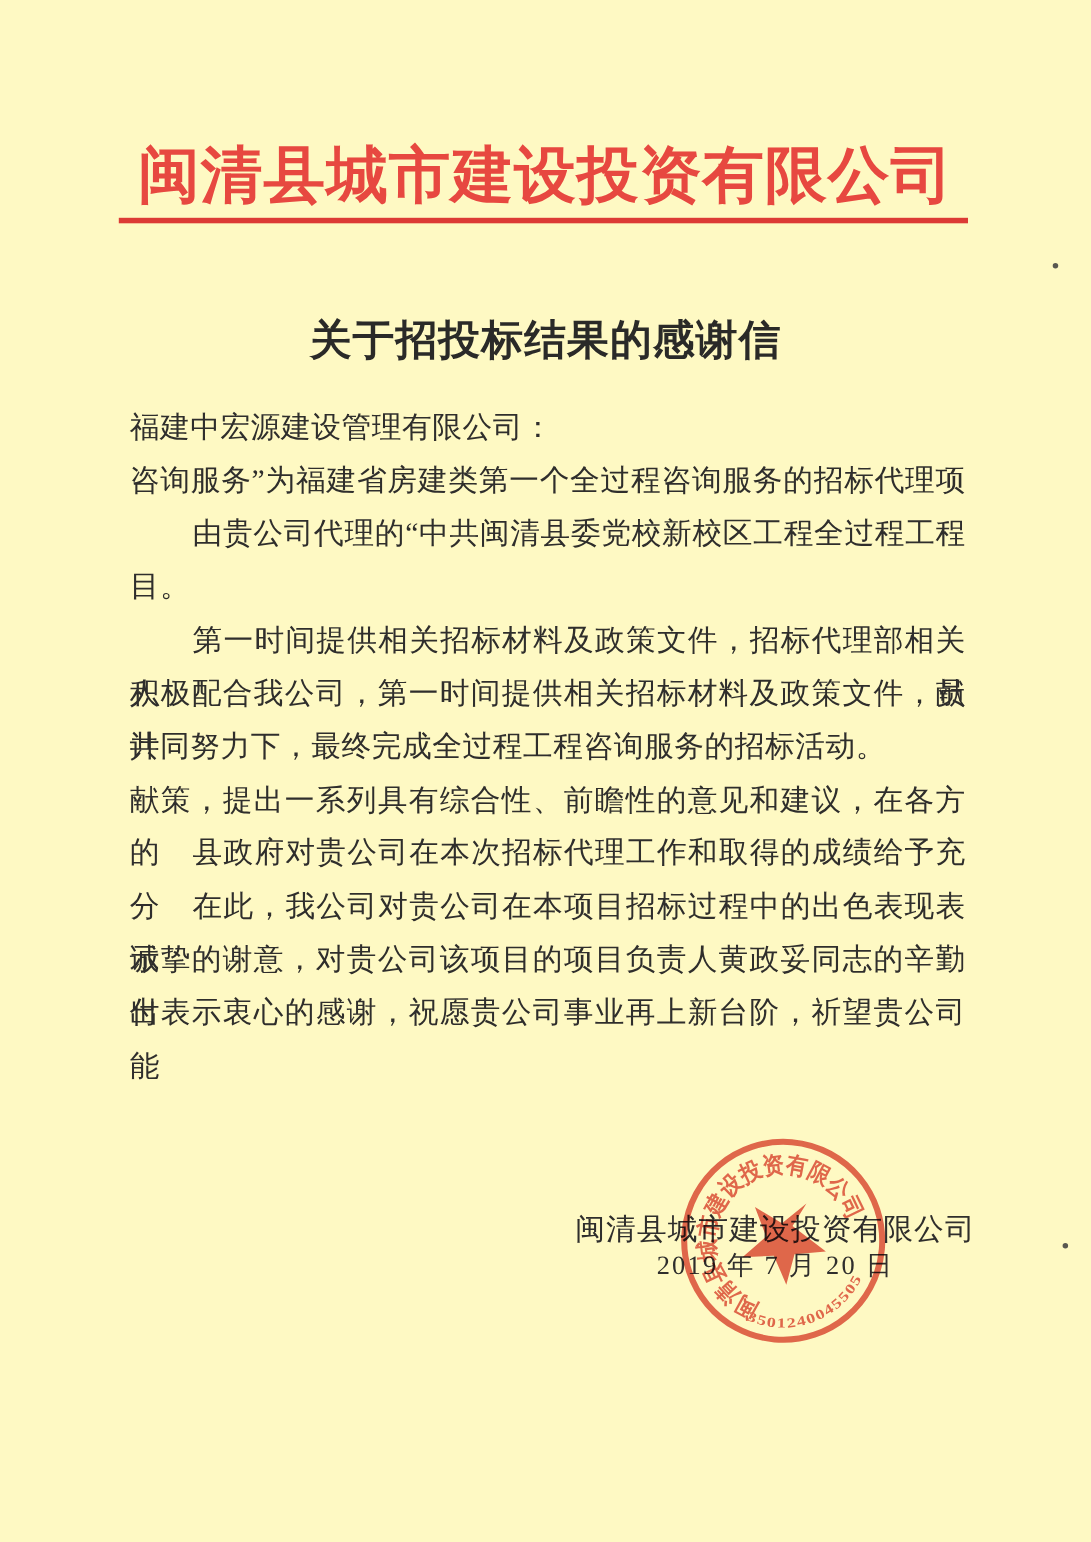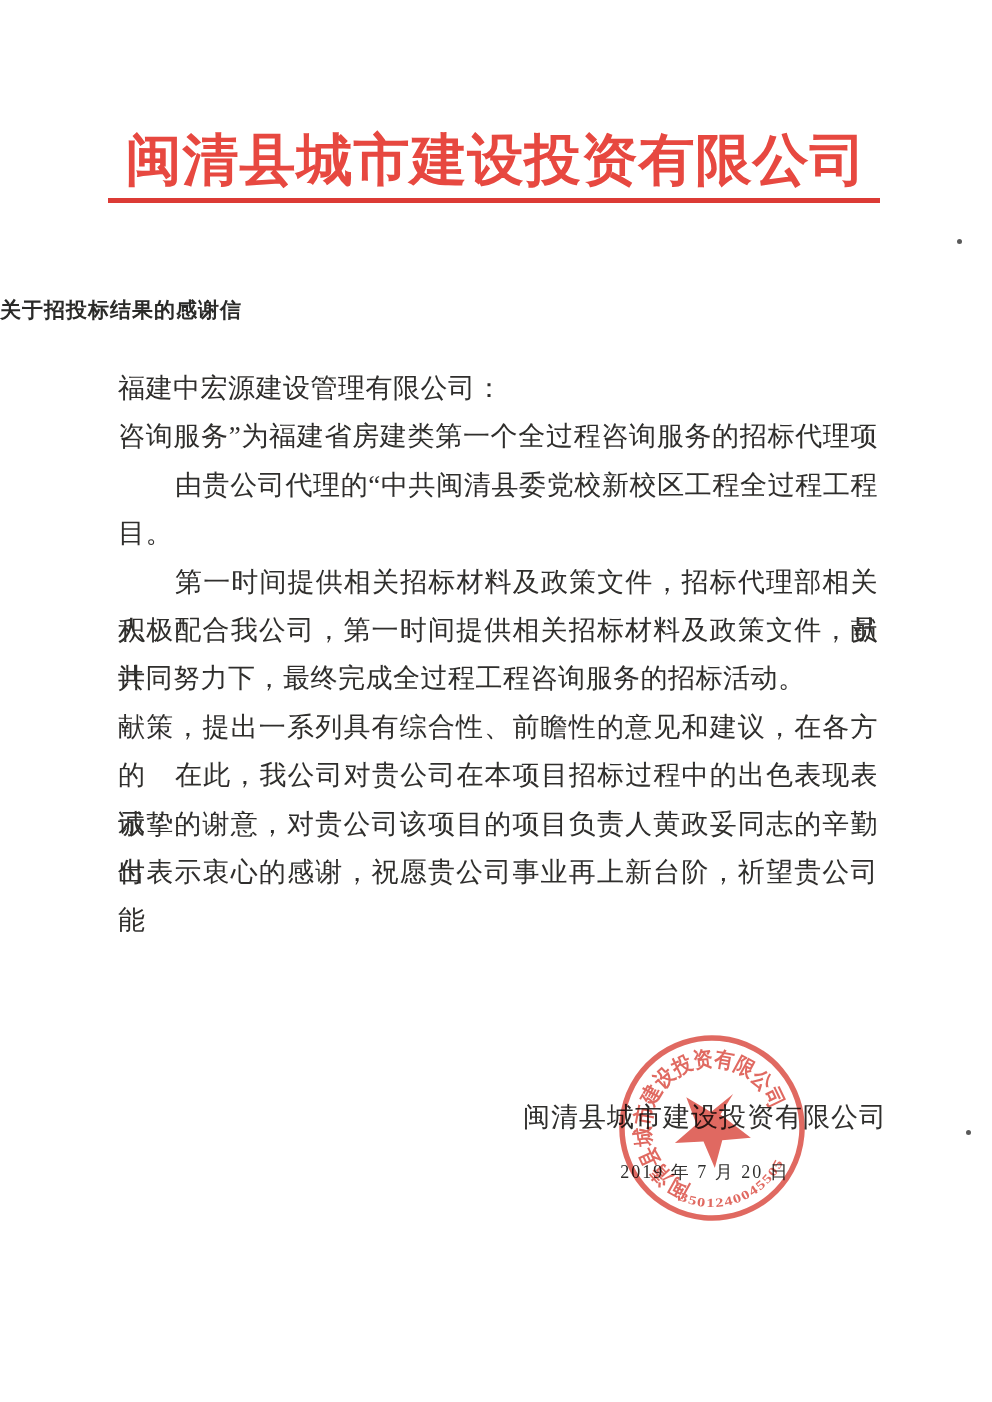--- a/index.html
+++ b/index.html
@@ -1,19 +1,19 @@
 <!DOCTYPE html>
 <html><head>
 <meta charset="utf-8">
 <style>
   html, body { margin: 0; padding: 0; background: #888; }
   .page {
     position: relative;
     width: 992px; height: 1402px;
-    background: #ffffff;
+    background: #fef9c3;
     overflow: hidden;
     font-family: "Liberation Serif", serif;
   }
   .letterhead {
     position: absolute;
     left: 0; top: 120px; width: 992px;
     text-align: center;
     font-family: "Liberation Serif", "DejaVu Serif", serif;
     font-weight: 700;
     font-size: 56px;
@@ -23,24 +23,24 @@
   }
   .letterhead-rule {
     position: absolute;
     left: 108px; top: 198px;
     width: 772px; height: 5px;
     background: #dc3b35;
   }
   .letter-title {
     position: absolute;
     left: 0; top: 288px; width: 992px;
-    text-align: left;
+    text-align: center;
     font-family: "Liberation Sans", "DejaVu Sans", sans-serif;
     font-weight: 700;
-    font-size: 21px;
+    font-size: 38px;
     line-height: 44px;
     letter-spacing: 1px;
     color: #2a2a28;
   }
   .letter-body {
     position: absolute;
     left: 118px; top: 364px;
     width: 760px;
     font-size: 27px;
     color: #2f2e2c;
@@ -63,22 +63,21 @@
     width: 550px;
     text-align: center;
     color: #2f2e2c;
   }
   .signature-company {
     font-size: 27px;
     line-height: 34px;
     letter-spacing: 1px;
   }
   .signature-date {
-    margin-top: 21px;
-    font-size: 18px;
+    font-size: 24px;
     line-height: 34px;
     letter-spacing: 2px;
   }
   .company-seal {
     position: absolute;
     left: 600px; top: 1016px;
     width: 224px; height: 224px;
     mix-blend-mode: multiply;
     opacity: 0.85;
   }
@@ -110,20 +109,21 @@
   <div class="letter-body">
     <div class="line">福建中宏源建设管理有限公司：</div>
 
   <div class="line fill">咨询服务”为福建省房建类第一个全过程咨询服务的招标代理项</div>
       <div class="line indent fill">由贵公司代理的“中共闽清县委党校新校区工程全过程工程</div>
       <div class="line">目。</div>
       <div class="line indent fill">第一时间提供相关招标材料及政策文件，招标代理部相关人员</div>
       <div class="line fill">积极配合我公司，第一时间提供相关招标材料及政策文件，献计</div>
       <div class="line">共同努力下，最终完成全过程工程咨询服务的招标活动。</div>
       <div class="line fill">献策，提出一系列具有综合性、前瞻性的意见和建议，在各方的</div>
+      <div class="line indent fill">县政府对贵公司在本次招标代理工作和取得的成绩给予充分</div>
       <div class="line indent fill">在此，我公司对贵公司在本项目招标过程中的出色表现表示</div>
       <div class="line fill">诚挚的谢意，对贵公司该项目的项目负责人黄政妥同志的辛勤付</div>
       <div class="line fill">出表示衷心的感谢，祝愿贵公司事业再上新台阶，祈望贵公司能</div>
     </div>
 
   <div class="signature-block">
     <div class="signature-company">闽清县城市建设投资有限公司</div>
     <div class="signature-date">2019 年 7 月 20 日</div>
   </div>
 

